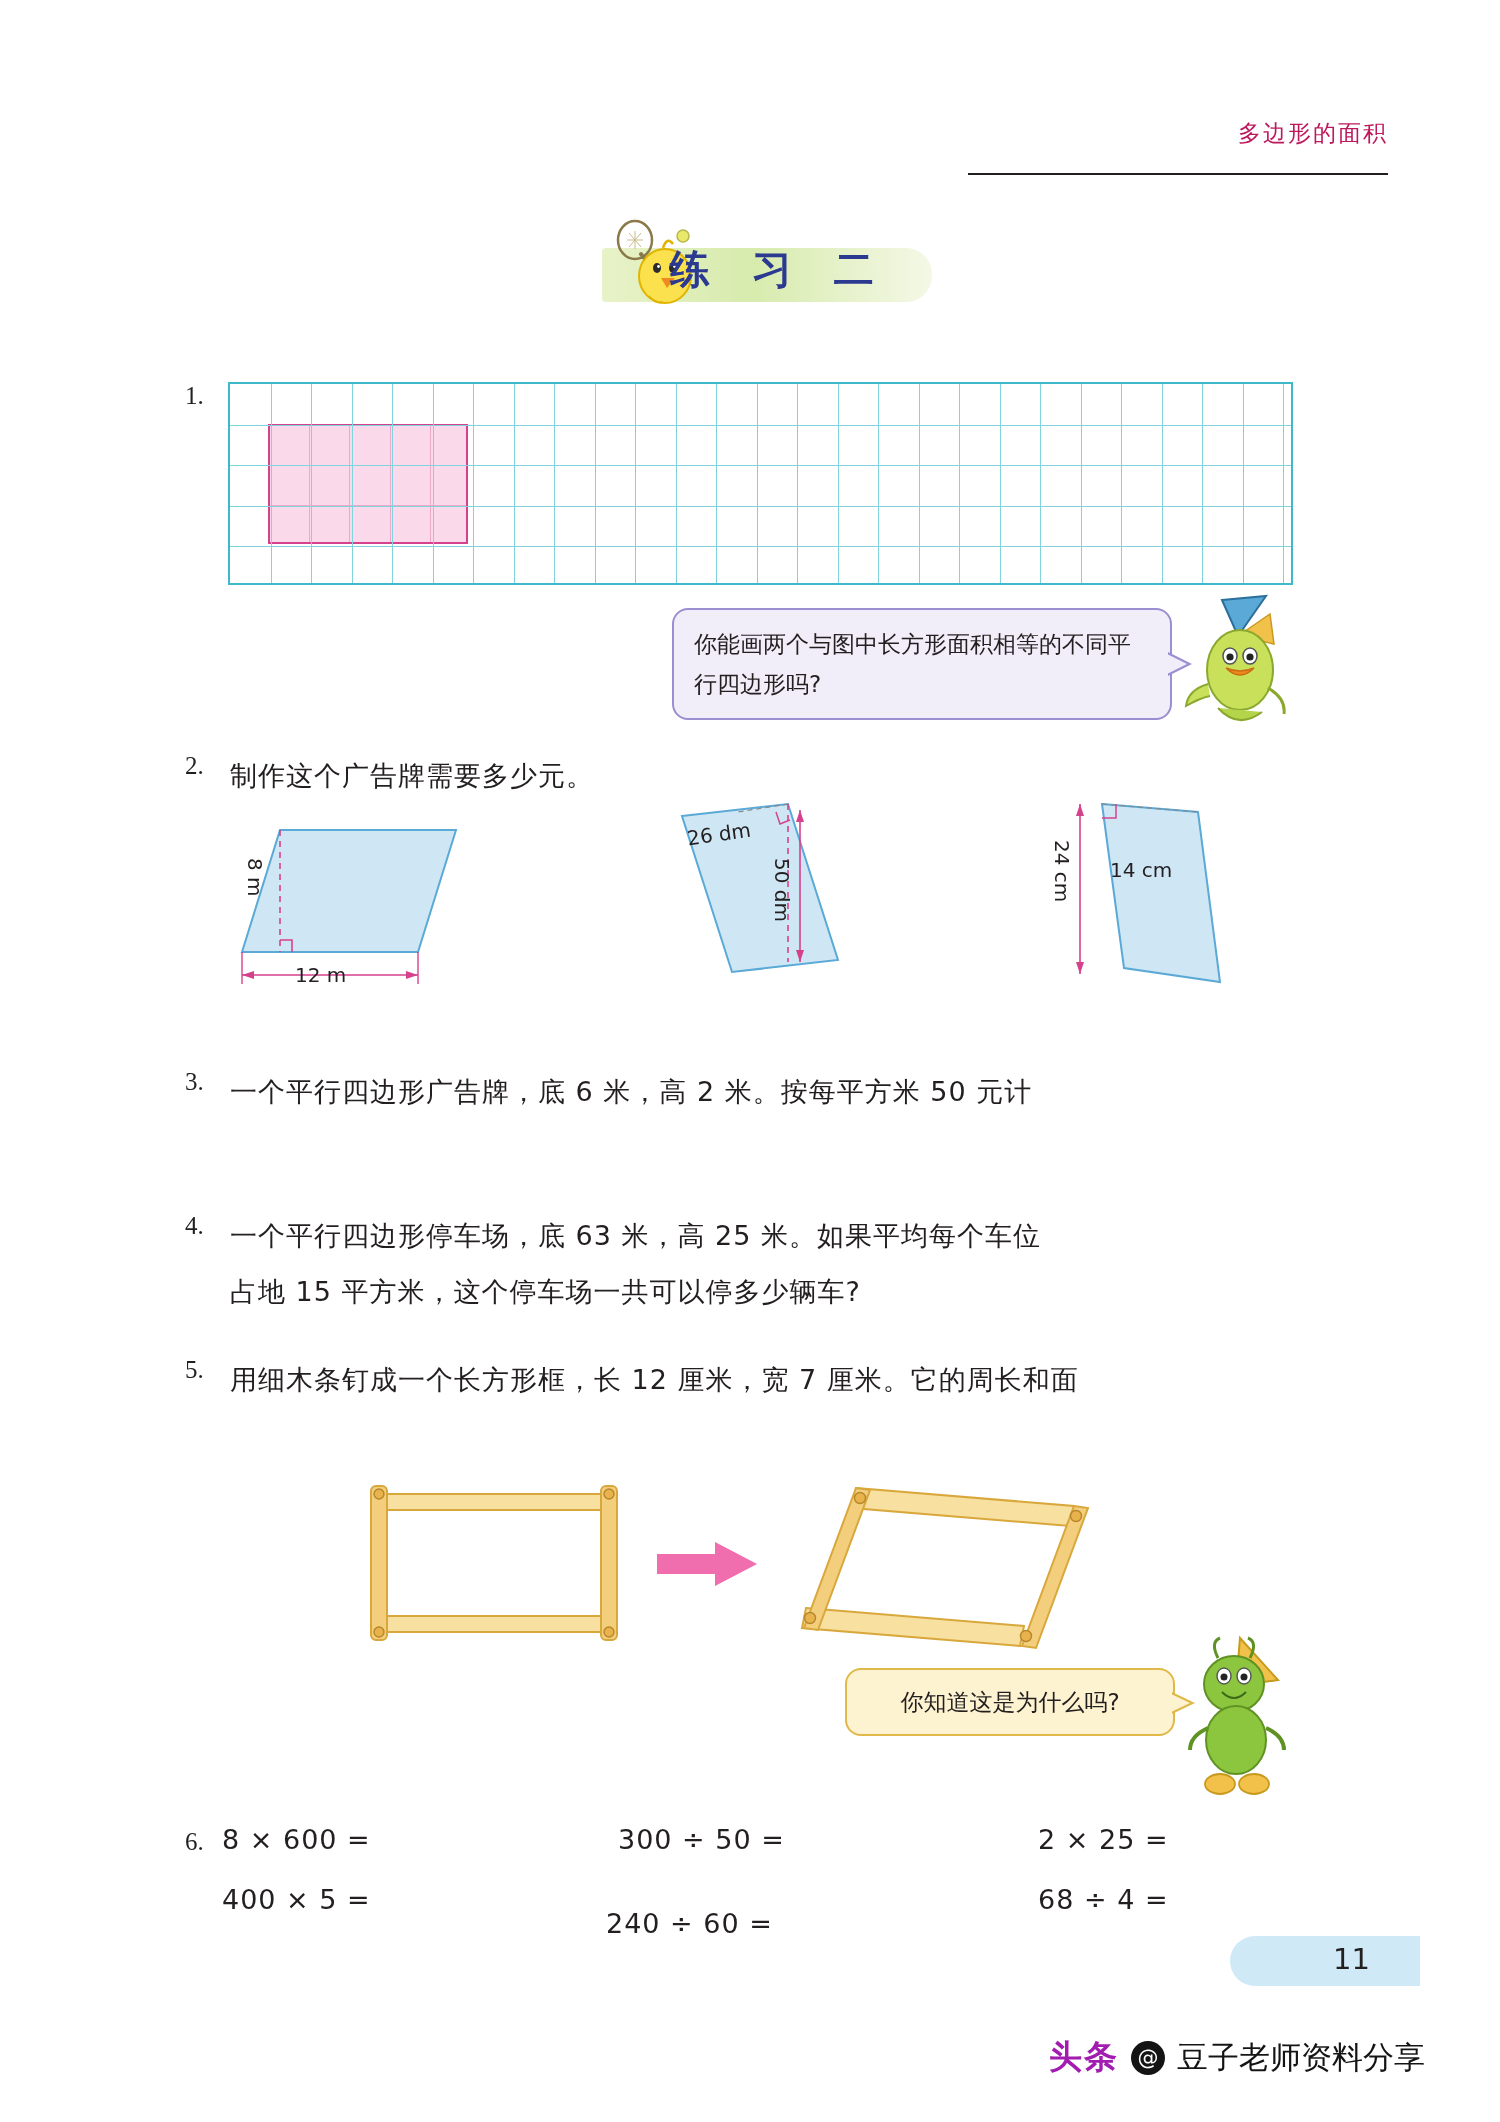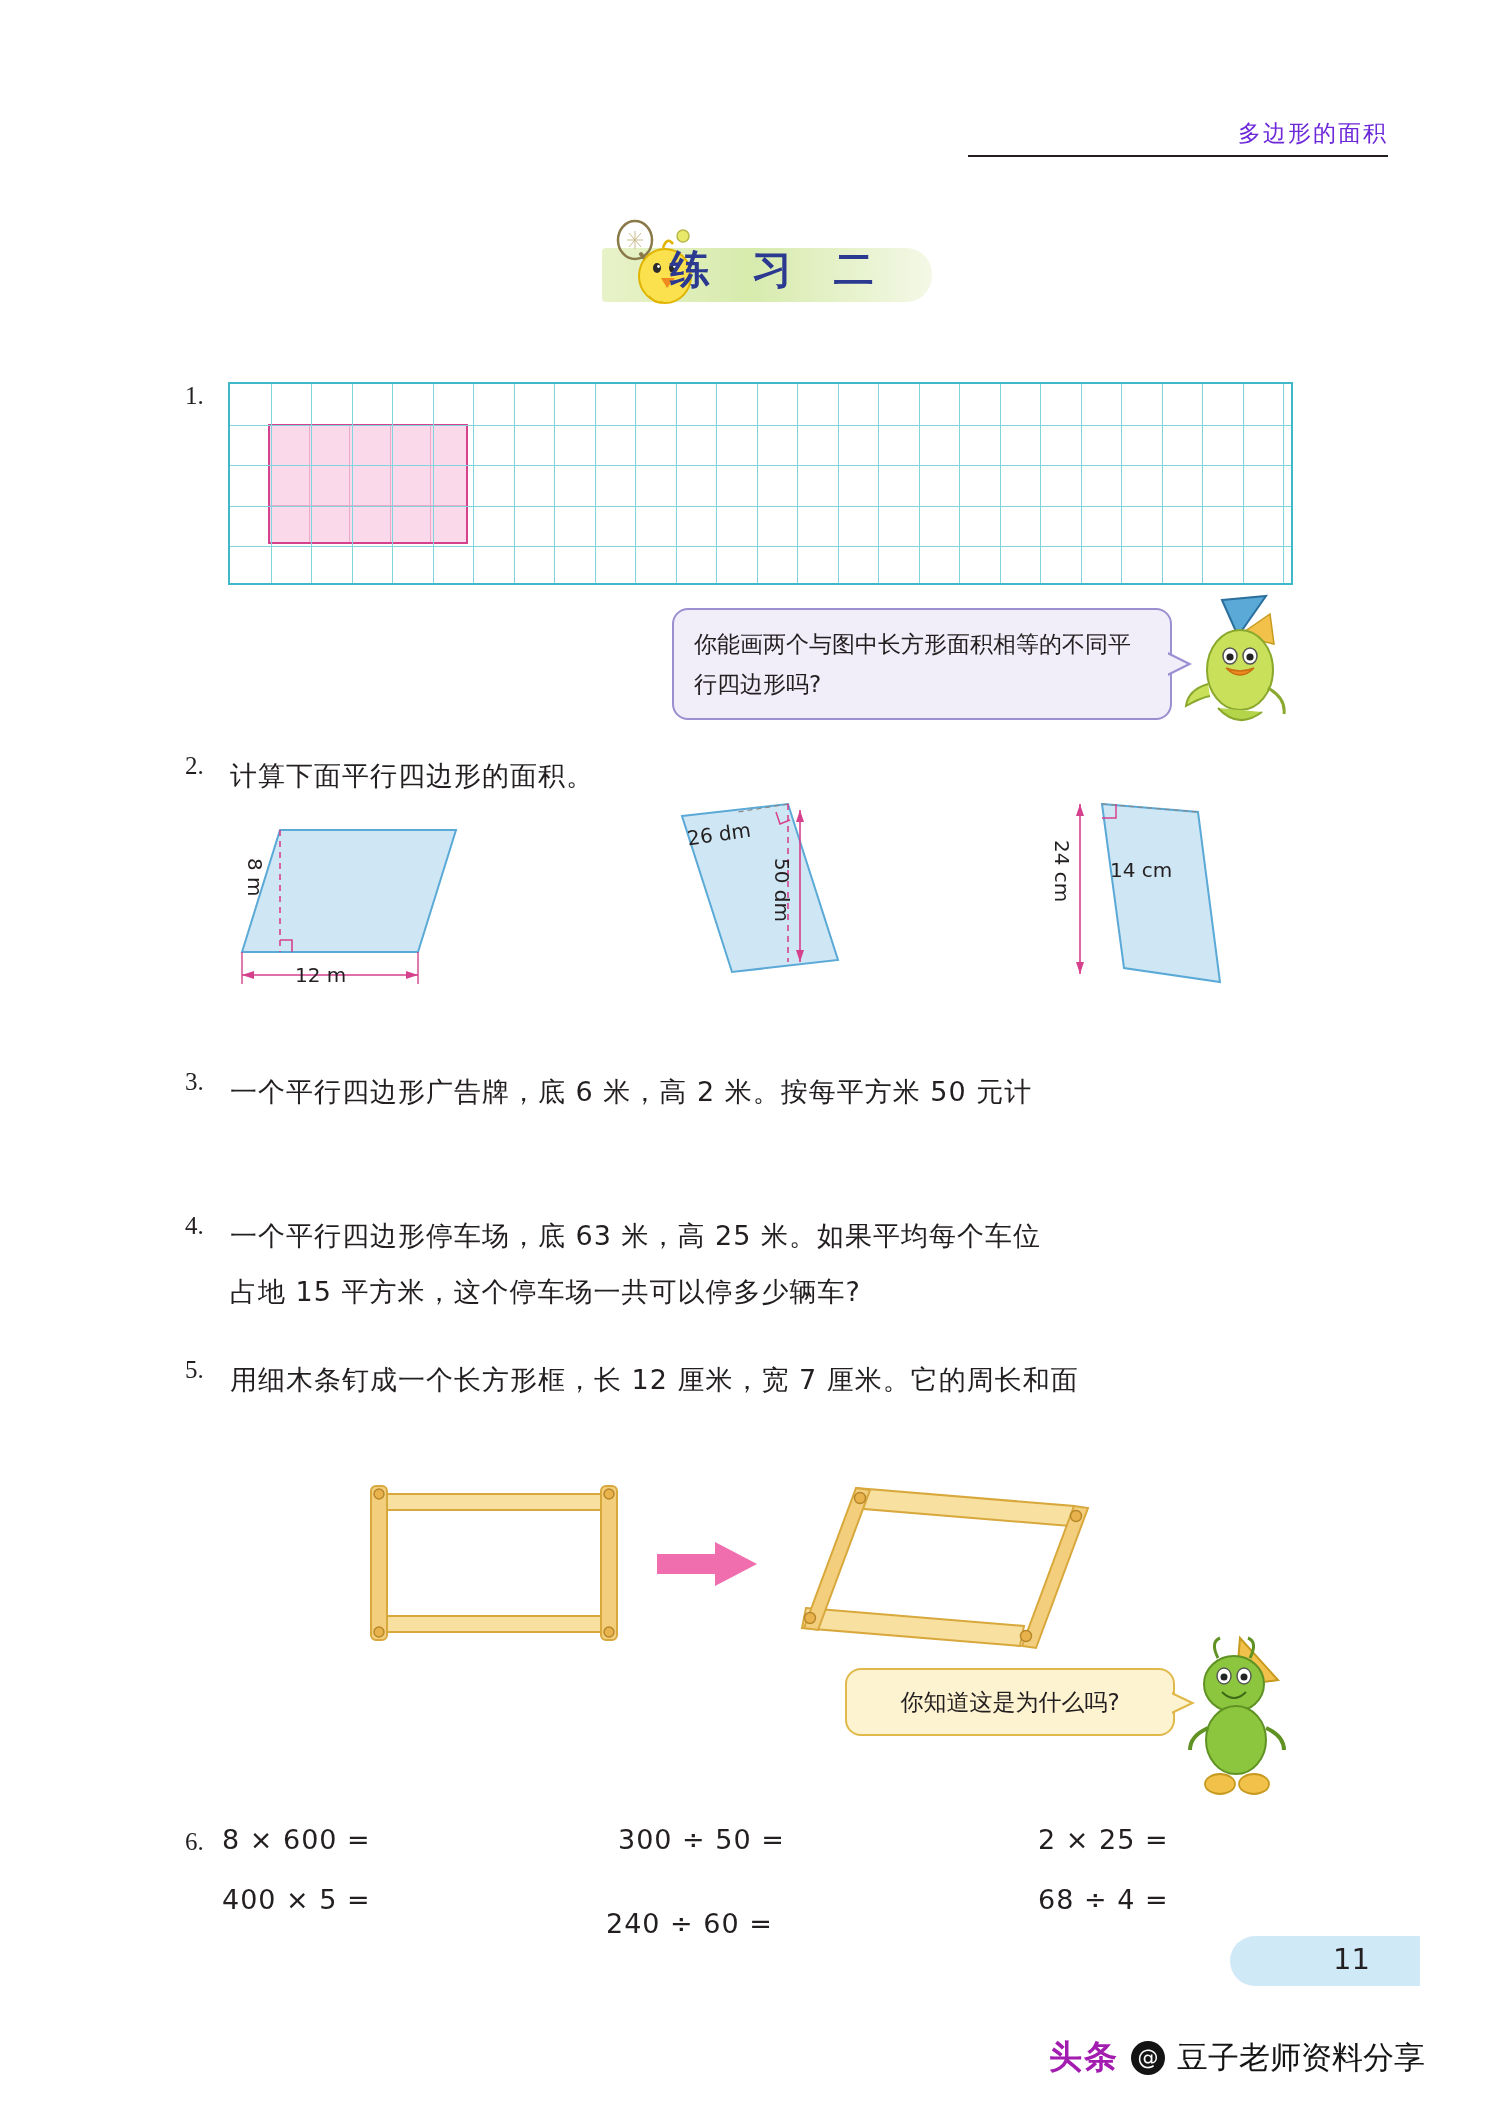--- a/index.html
+++ b/index.html
@@ -26,22 +26,22 @@
   .header {
     position: absolute;
     right: 112px;
     top: 118px;
     width: 420px;
     text-align: right;
   }
   .header-title {
     font-size: 23px;
     letter-spacing: 2px;
-    color: #6d28d9;
-    padding-bottom: 6px;
+    color: #be185d;
+    padding-bottom: 24px;
     font-family: Liberation Mono, monospace;
   }
   .header-rule {
     height: 2px;
     background: #231f20;
     width: 420px;
   }
 
   
   .title-wrap {
@@ -347,21 +347,21 @@
     <circle cx="52" cy="65" r="3.6" fill="#232323"></circle>
     <ellipse cx="72" cy="64" rx="7" ry="8" fill="#fff" stroke="#555" stroke-width="1.5"></ellipse>
     <circle cx="72" cy="65" r="3.6" fill="#232323"></circle>
     <path d="M48 76 q14 14 28 0 q-14 6 -28 0" fill="#f08a1e" stroke="#c96d10" stroke-width="1.5"></path>
     <path d="M30 92 q-20 6 -22 22 q14 -8 24 -10" fill="#c9e05a" stroke="#8aa82e" stroke-width="2"></path>
     <path d="M90 96 q18 10 16 26" fill="none" stroke="#8aa82e" stroke-width="3"></path>
     <path d="M40 116 q20 22 44 4" fill="#b4d44a" stroke="#8aa82e" stroke-width="2"></path>
   </svg>
 
   <div class="qnum" style="left:185px; top:752px;">2.</div>
-  <div class="qtext" style="left:230px; top:748px;">计算下面平行四边形的面积。</div>
+  <div class="qtext" style="left:230px; top:748px;">制作这个广告牌需要多少元。</div>
 
   <svg class="fig" style="left:238px; top:812px; width:260px; height:185px;" viewBox="0 0 260 185">
     <polygon points="42,18 218,18 180,140 4,140" fill="#cfe7f5" stroke="#5aa9d6" stroke-width="2"></polygon>
     <line x1="42" y1="18" x2="42" y2="140" stroke="#d6418e" stroke-width="1.6" stroke-dasharray="6,5"></line>
     <polyline points="42,128 54,128 54,140" fill="none" stroke="#d6418e" stroke-width="1.6"></polyline>
     <line x1="4" y1="163" x2="180" y2="163" stroke="#d6418e" stroke-width="1.6"></line>
     <polygon points="4,163 16,159 16,167" fill="#d6418e"></polygon>
     <polygon points="180,163 168,159 168,167" fill="#d6418e"></polygon>
     <line x1="4" y1="140" x2="4" y2="172" stroke="#d6418e" stroke-width="1.4"></line>
     <line x1="180" y1="140" x2="180" y2="172" stroke="#d6418e" stroke-width="1.4"></line>

